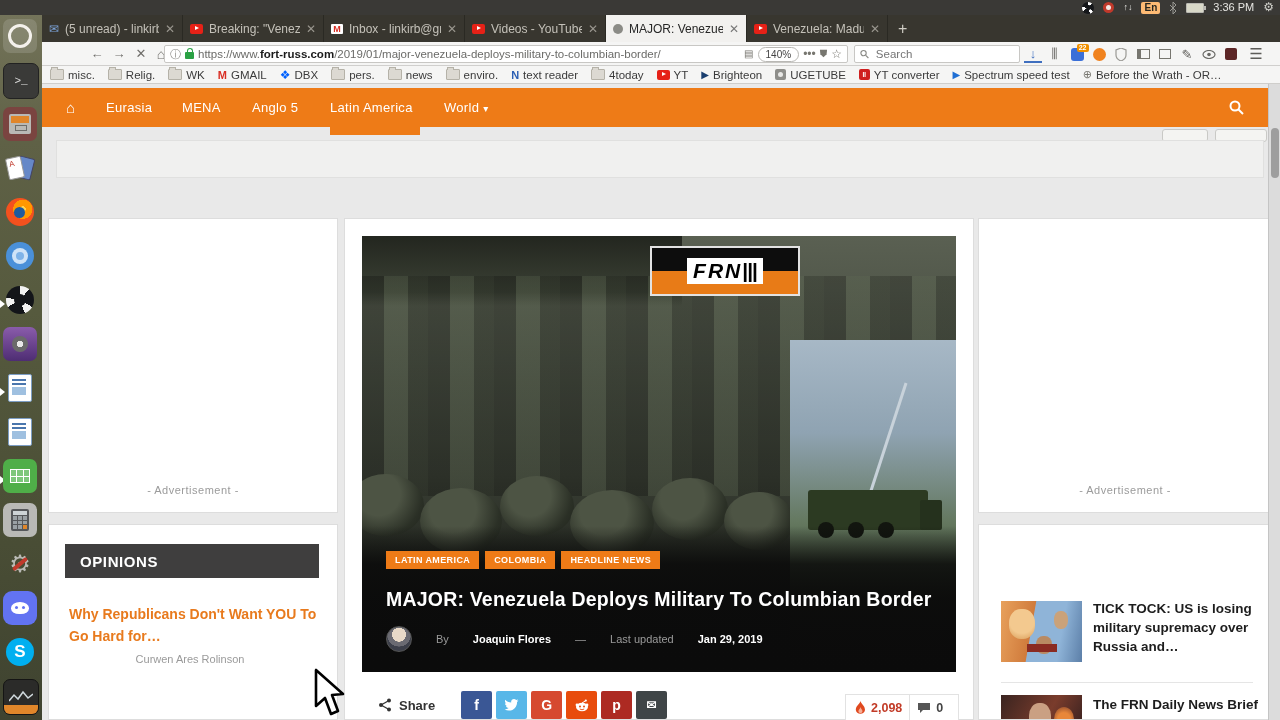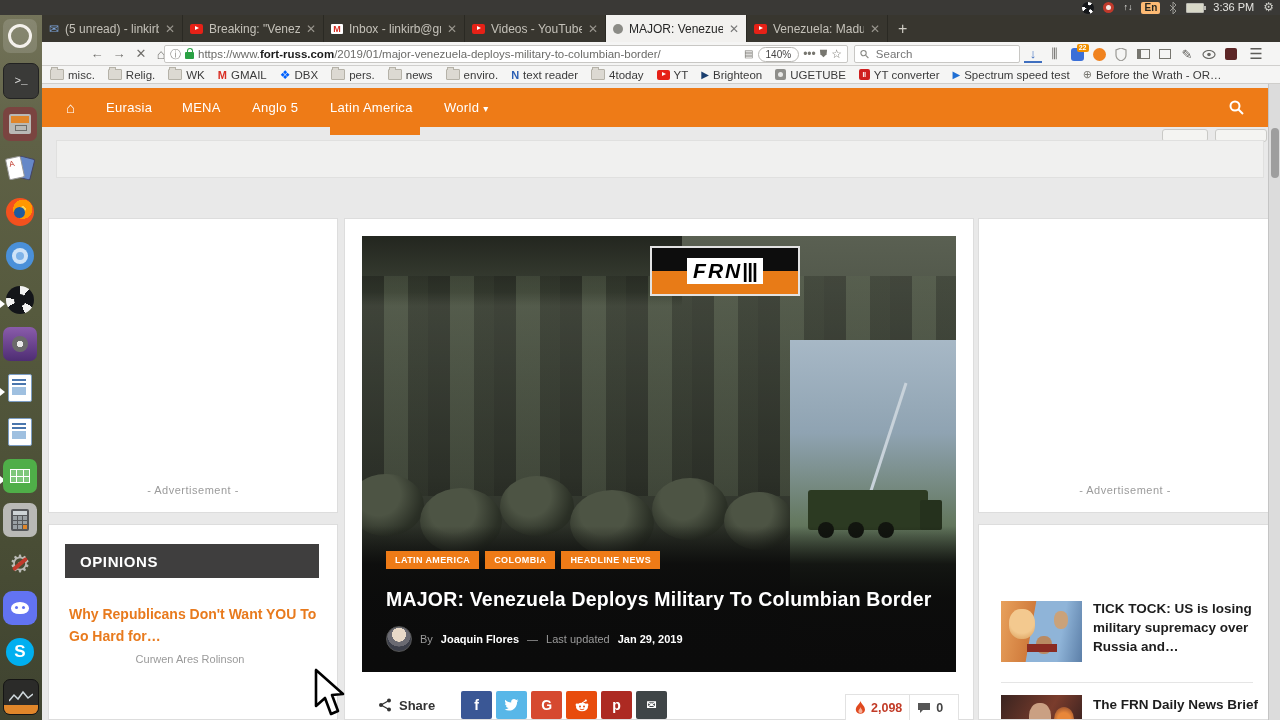--- a/index.html
+++ b/index.html
@@ -103,21 +103,21 @@
     background:linear-gradient(180deg,#a7b8c6 0%,#8fa3b2 28%,#64785f 55%,#39452f 78%,#1c211a 100%);}
   .truck{position:absolute;left:18px;top:150px;width:120px;height:40px;background:#2c3a22;border-radius:3px;}
   .truck::before{content:"";position:absolute;right:-14px;top:10px;width:22px;height:30px;background:#25311d;border-radius:2px;}
   .wheel{position:absolute;bottom:-8px;width:16px;height:16px;border-radius:50%;background:#12150f;}
   .crane{position:absolute;left:96px;top:40px;width:3px;height:120px;background:#c8d2da;transform:rotate(18deg);}
   #hero-shade{position:absolute;left:0;top:290px;width:594px;height:146px;
     background:linear-gradient(180deg,rgba(10,10,10,0) 0%,rgba(10,10,10,.85) 26%,rgba(11,11,11,.97) 50%,#0b0b0b 100%);}
   .tagrow{position:absolute;left:24px;top:315px;display:flex;gap:6px;z-index:3;}
   .tag{background:#ee7b17;color:#fff;font-size:9px;font-weight:bold;letter-spacing:.4px;padding:4px 9px;}
   #headline{position:absolute;left:24px;top:352px;width:560px;color:#fff;font-size:19.5px;font-weight:bold;letter-spacing:.2px;z-index:3;}
-  #byline{position:absolute;left:24px;top:390px;display:flex;align-items:center;gap:8px;z-index:3;font-size:11px;}
+  #byline{position:absolute;left:24px;top:390px;display:flex;align-items:center;gap:24px;z-index:3;font-size:11px;}
   .avatar{width:24px;height:24px;border-radius:50%;background:radial-gradient(circle at 50% 32%,#e8d9c8 0 34%,#6a6a72 35% 58%,#3c3f4a 59% 100%);border:1px solid #555;}
   .by-gray{color:#9a9a9a;} .by-strong{color:#fff;font-weight:bold;}
 
   
   #share-row{left:362px;top:690px;width:594px;height:30px;display:flex;align-items:center;}
   .share-lbl{display:flex;align-items:center;gap:7px;color:#333;font-weight:bold;font-size:13px;margin-left:16px;}
   .sbtn{width:31px;height:28px;border-radius:2px;margin-right:4px;display:flex;align-items:center;justify-content:center;color:#fff;font-weight:bold;font-size:14px;}
   #meta-box{position:absolute;left:845px;top:694px;width:112px;height:26px;border:1px solid #e2e2e2;background:#fff;
             display:flex;align-items:center;font-size:12.5px;font-weight:bold;}
   #meta-box .sep{width:1px;height:100%;background:#e2e2e2;margin:0 7px;}

